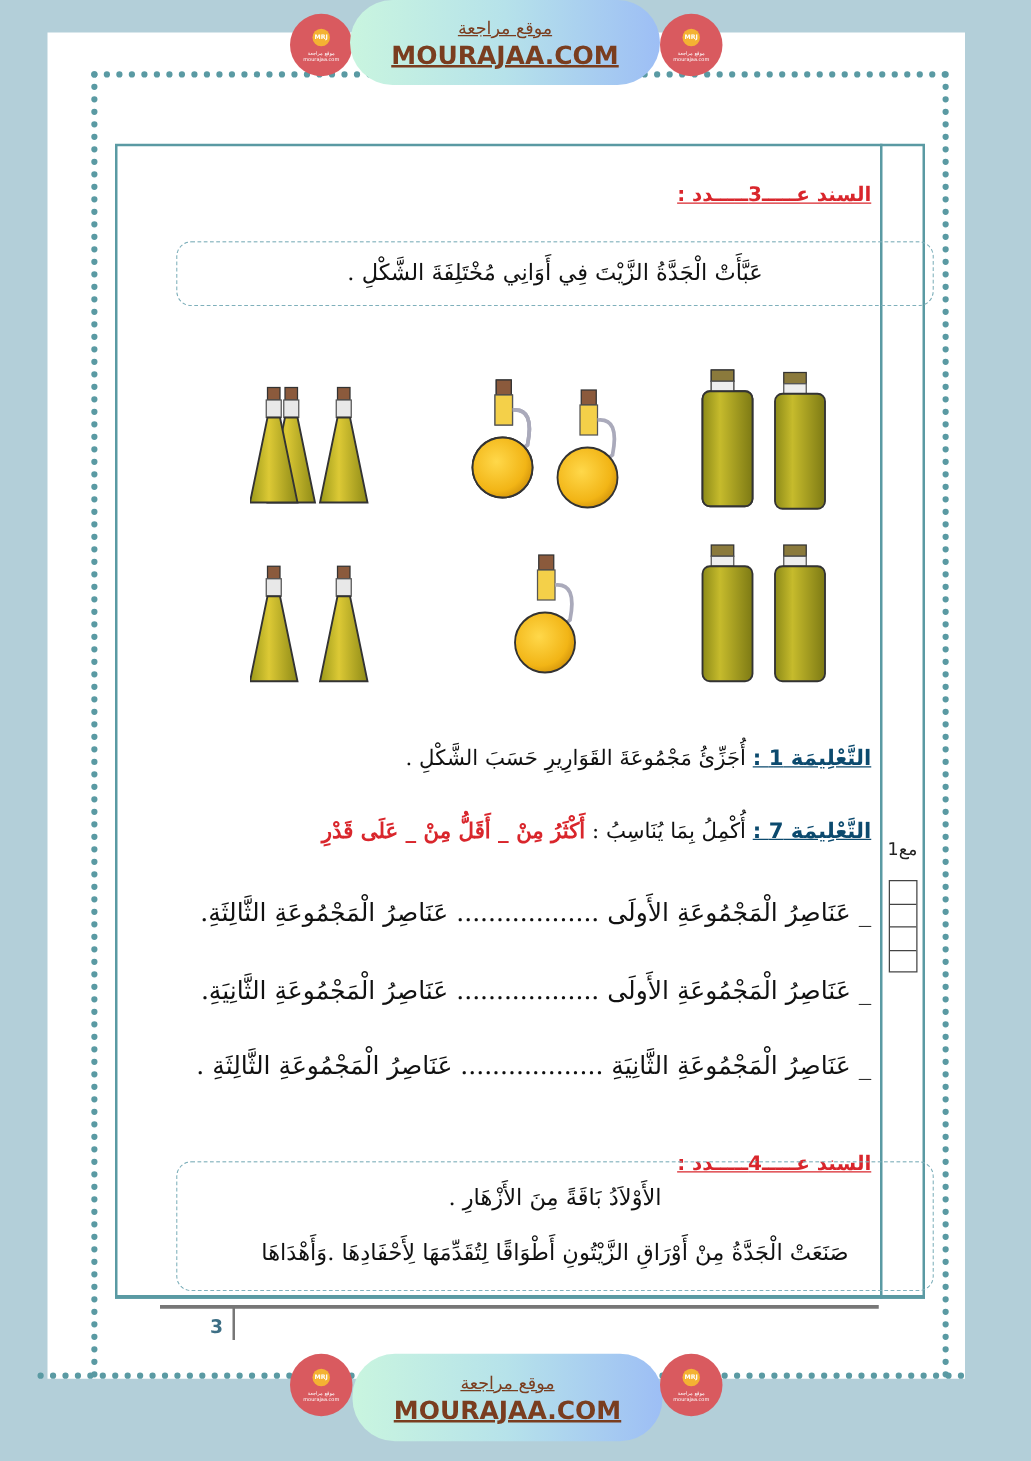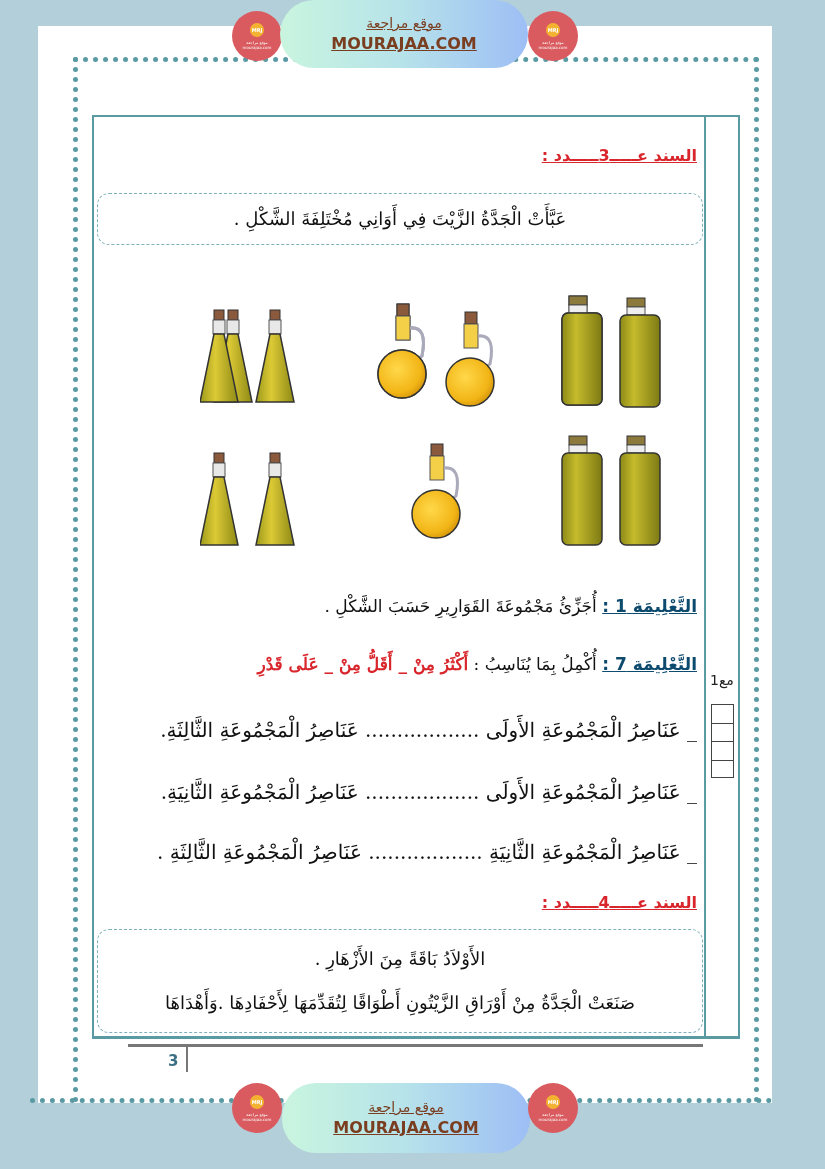--- a/index.html
+++ b/index.html
@@ -42,42 +42,42 @@
     position: absolute; width: 248px; height: 68px; border-radius: 34px;
     background: linear-gradient(90deg, #c9f5df 0%, #b6e2ea 50%, #9dbef5 100%);
     display: flex; flex-direction: column; align-items: center; justify-content: center;
   }
   .banner .ar {
     font-family: "DejaVu Sans", sans-serif; font-weight: normal; color: #7a3d1f;
     font-size: 14px; text-decoration: underline; line-height: 20px; direction: rtl;
   }
   .banner .en {
     font-family: "DejaVu Sans", sans-serif; font-weight: bold; color: #7a3d1f;
-    font-size: 16px; text-decoration: underline; line-height: 22px;
+    font-size: 20px; text-decoration: underline; line-height: 22px;
   }
   .badge {
     position: absolute; width: 50px; height: 50px; border-radius: 50%;
     background: #d95a5f; display: flex; flex-direction: column; align-items: center; justify-content: center;
   }
   .badge .coin {
     width: 14px; height: 14px; border-radius: 50%; background: #f4b233;
     display: flex; align-items: center; justify-content: center;
     font-size: 5px; color: #fff; font-weight: bold;
   }
   .badge .txt { font-size: 4px; color: #fff; margin-top: 3px; line-height: 5px; text-align: center; }
 
   
   .sanad {
     position: absolute; right: 128px; font-family: "DejaVu Sans", sans-serif; font-weight: bold;
     color: #d9262c; font-size: 16px; text-decoration: underline; direction: rtl; white-space: nowrap;
   }
   .dash-box {
     position: absolute; border: 1.5px dashed #7fb0bb; border-radius: 12px;
     display: flex; align-items: center; justify-content: center; flex-direction: column;
-    direction: rtl; font-family: "DejaVu Serif", serif; color: #111; font-size: 18px;
+    direction: rtl; font-family: "DejaVu Serif", serif; color: #111; font-size: 18px; margin-left: 44px;
   }
   .dash-box p { line-height: 44px; }
 
   
   .bottles { position: absolute; left: 200px; top: 290px; width: 480px; height: 260px; }
 
   .instr {
     position: absolute; right: 128px; direction: rtl; white-space: nowrap;
     font-family: "DejaVu Serif", serif; font-size: 17px; color: #111;
   }
@@ -190,21 +190,21 @@
   <div></div>
   <div></div>
   <div></div>
   <div></div>
 </div>
 
 <div class="line" style="top:718px;">_ عَنَاصِرُ الْمَجْمُوعَةِ الأَولَى .................. عَنَاصِرُ الْمَجْمُوعَةِ الثَّالِثَةِ.</div>
 <div class="line" style="top:780px;">_ عَنَاصِرُ الْمَجْمُوعَةِ الأَولَى .................. عَنَاصِرُ الْمَجْمُوعَةِ الثَّانِيَةِ.</div>
 <div class="line" style="top:840px;">_ عَنَاصِرُ الْمَجْمُوعَةِ الثَّانِيَةِ .................. عَنَاصِرُ الْمَجْمُوعَةِ الثَّالِثَةِ .</div>
 
-<div class="sanad" style="top:893px;margin-left:28px;">السند عـــــ4ـــــدد :</div>
+<div class="sanad" style="top:921px;margin-left:28px;">السند عـــــ4ـــــدد :</div>
 <div class="dash-box" style="left:97px; top:929px; width:606px; height:104px;">
   <p>الأَوْلاَدُ بَاقَةً مِنَ الأَزْهَارِ .</p>
   <p>صَنَعَتْ الْجَدَّةُ مِنْ أَوْرَاقِ الزَّيْتُونِ أَطْوَاقًا لِتُقَدِّمَهَا لِأَحْفَادِهَا .وَأَهْدَاهَا</p>
 </div>
 
 <div class="main-box-bottom"></div>
 
 <div class="footer-line"></div>
 <div class="page-num">3</div>
 <div class="page-bar"></div>

